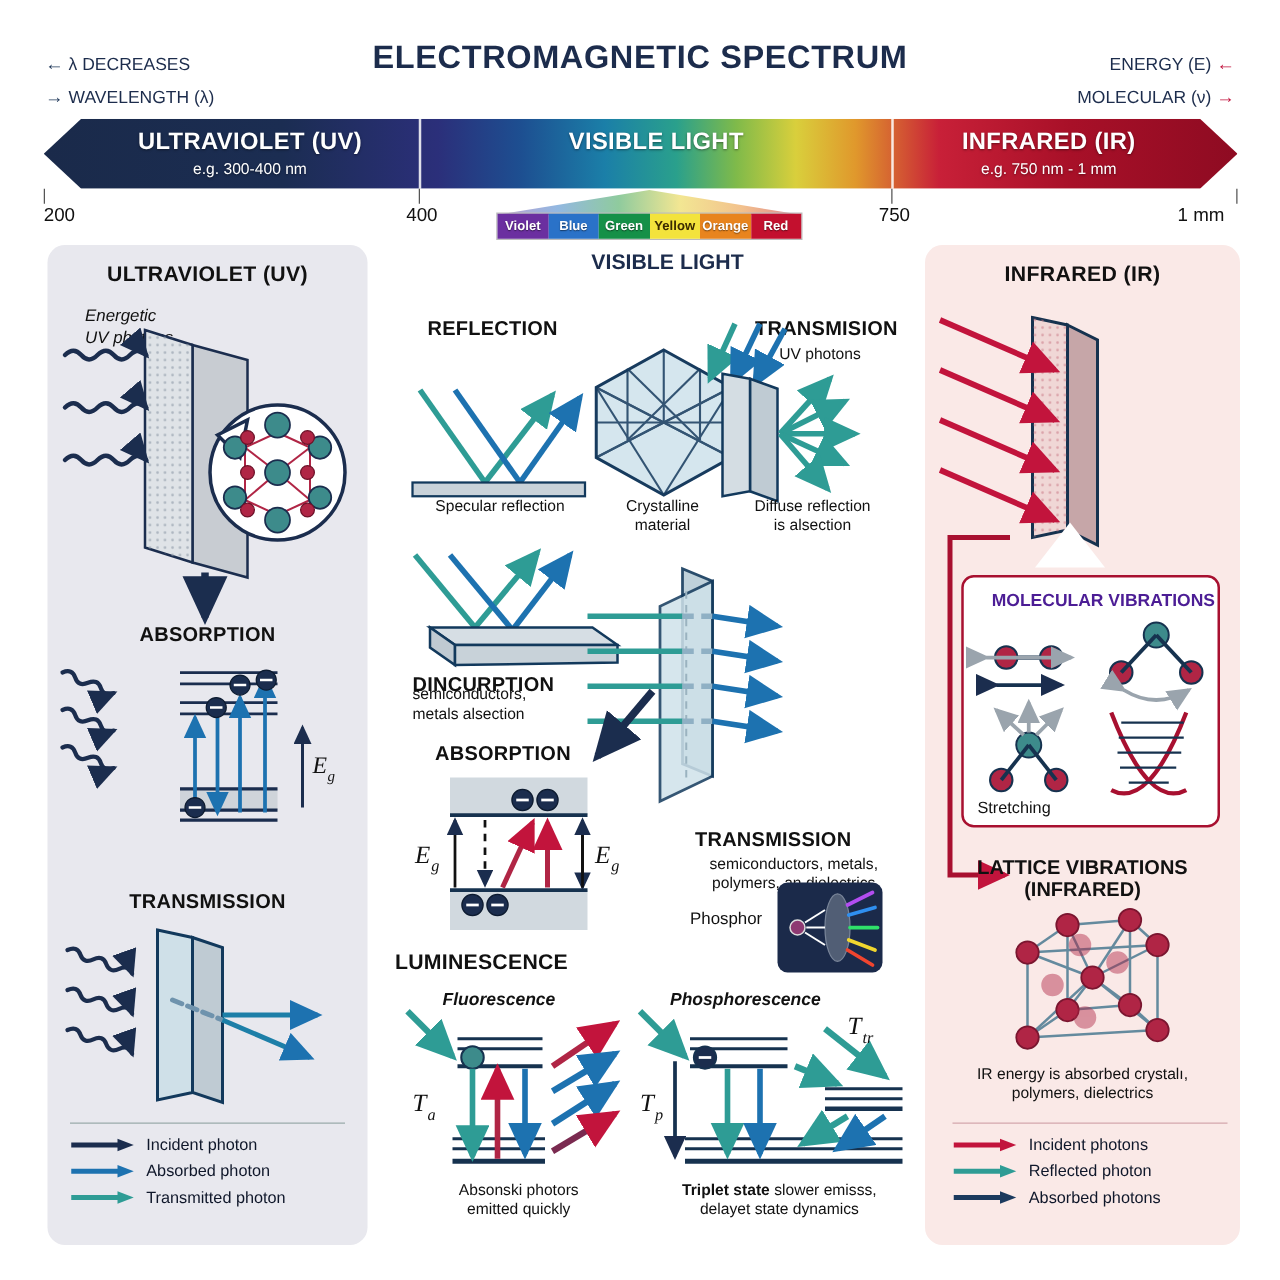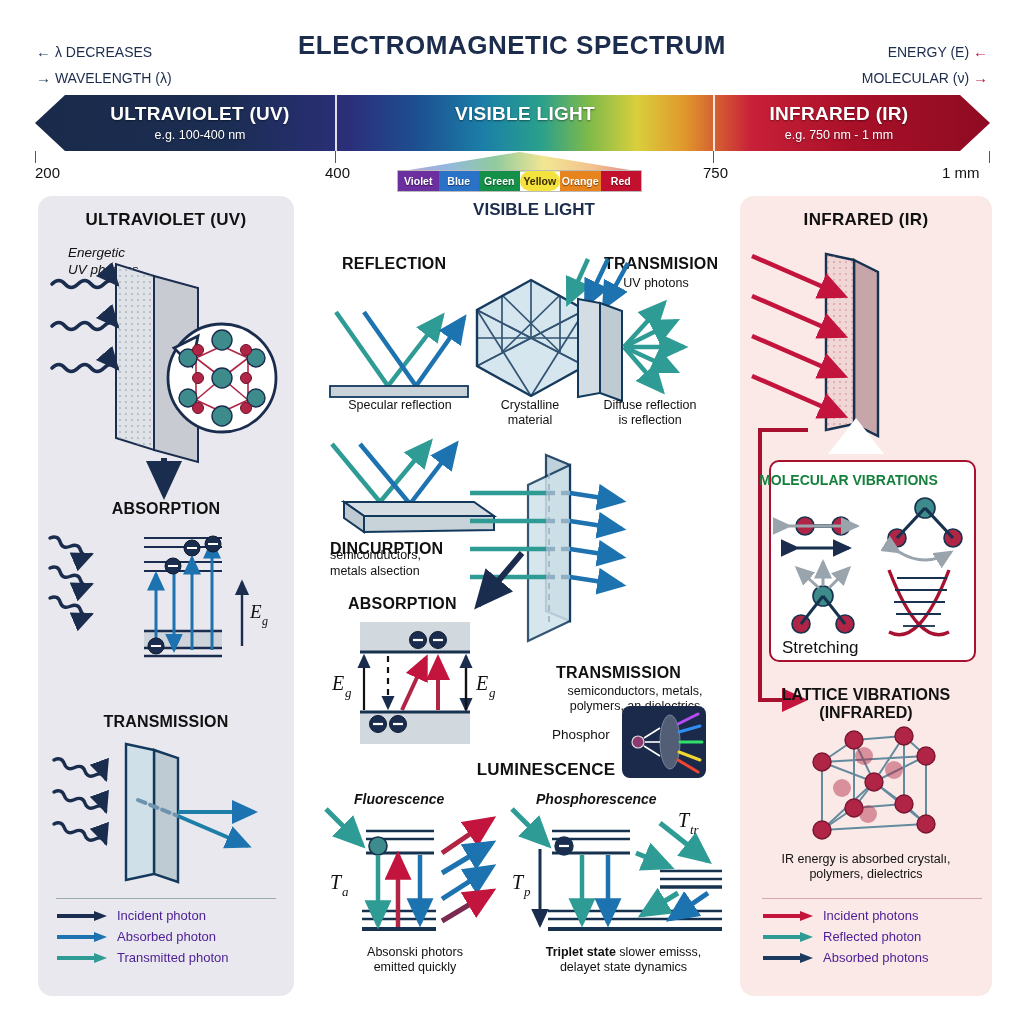--- a/index.html
+++ b/index.html
@@ -45,38 +45,38 @@
   
   #prism{left:397px;top:152px;width:245px;height:20px;}
   #prismtri{position:absolute;left:0;top:0;width:245px;height:20px;
     background:linear-gradient(to right,#8a4fa8,#3a7ec8,#34a04e,#e8d23a,#e89030,#c21a34);
     clip-path:polygon(50% 0, 100% 100%, 0 100%);opacity:.55;}
   #swatches{left:397px;top:170px;width:245px;height:22px;display:flex;
     border:1px solid #bbb;box-sizing:border-box;}
   #swatches .sw{flex:1;display:flex;align-items:center;justify-content:center;
     font-size:10.5px;font-weight:bold;color:#fff;
     text-shadow:0 1px 1px rgba(0,0,0,.5);}
-  #swatches .sw.dark{color:#3a2a00;text-shadow:none;border-radius:10px;}
+  #swatches .sw.dark{color:#3a2a00;text-shadow:none;}
   
   .panel{position:absolute;border-radius:14px;}
   #panel-uv{left:38px;top:196px;width:256px;height:800px;background:#e8e8ee;}
   #panel-ir{left:740px;top:196px;width:252px;height:800px;background:#fae9e7;}
   .panel-title{position:absolute;width:100%;text-align:center;top:14px;
     font-size:17px;font-weight:bold;letter-spacing:.3px;color:#111;}
   #panel-vis-title{left:334px;top:200px;width:400px;text-align:center;
     font-size:17px;font-weight:bold;color:#1c2c4c;}
   .sec-h{position:absolute;font-size:16px;font-weight:bold;color:#111;letter-spacing:.2px;}
   .cap{position:absolute;font-size:12.5px;color:#111;line-height:1.22;text-align:center;}
   .cap-l{position:absolute;font-size:12.5px;color:#111;line-height:1.25;}
   .ital{font-style:italic;font-weight:bold;font-size:14px;color:#111;}
   
   .legend{position:absolute;}
   .legend .rule{height:1px;background:#9aa;margin-bottom:9px;}
   .legend .row{display:flex;align-items:center;margin-bottom:6px;}
-  .legend .row span.txt{font-size:13px;color:#4c1d95;margin-left:9px;}
+  .legend .row span.txt{font-size:13px;color:#0f172a;margin-left:9px;}
   .lg-arrow{width:52px;height:12px;position:relative;flex:none;}
   
   .inset{position:absolute;background:#fff;border:2px solid #a81030;border-radius:10px;}
   #mol-inset{left:769px;top:460px;width:203px;height:198px;}
   svg{display:block;overflow:visible;}
   .phosbox{position:absolute;left:622px;top:706px;width:84px;height:72px;
     background:#1b2a4a;border-radius:8px;}
   #phos-label{left:552px;top:727px;font-size:13.5px;color:#111;}
 </style>
 </head>
@@ -101,21 +101,21 @@
   <span class="arw arw-red">→</span>
 </div>
 
 <div class="abs" id="specwrap">
   <div id="specbar"></div>
   <div class="divline" style="left:300px"></div>
   <div class="divline" style="left:678px"></div>
 
   <div class="band-label" style="left:30px;width:270px">
     <div class="bn">ULTRAVIOLET (UV)</div>
-    <div class="bs">e.g. 100-400 nm</div>
+    <div class="bs">e.g. 300-400 nm</div>
   </div>
   <div class="band-label" style="left:302px;width:376px">
     <div class="bn">VISIBLE LIGHT</div>
   </div>
   <div class="band-label" style="left:680px;width:248px">
     <div class="bn">INFRARED (IR)</div>
     <div class="bs">e.g. 750 nm - 1 mm</div>
   </div>
 </div>
 
@@ -363,21 +363,21 @@
   <g stroke="#2e9c95" stroke-width="4.5" fill="none">
     <line x1="64" y1="92" x2="104" y2="48" marker-end="url(#mkTeal)"></line>
     <line x1="64" y1="92" x2="116" y2="66" marker-end="url(#mkTeal)"></line>
     <line x1="64" y1="92" x2="124" y2="92" marker-end="url(#mkTeal)"></line>
     <line x1="64" y1="92" x2="116" y2="116" marker-end="url(#mkTeal)"></line>
     <line x1="64" y1="92" x2="102" y2="136" marker-end="url(#mkTeal)"></line>
   </g>
 </svg>
 <div class="cap" style="left:580px;top:398px;width:140px">
   <div>Diffuse reflection</div>
-  <div>is reflection</div>
+  <div>is alsection</div>
 </div>
 
 <svg class="abs" style="left:326px;top:440px" width="176" height="100">
   <g stroke-width="4.5" fill="none">
     <line x1="6" y1="4" x2="54" y2="62" stroke="#2e9c95"></line>
     <line x1="54" y1="62" x2="104" y2="2" stroke="#2e9c95" marker-end="url(#mkTeal)"></line>
     <line x1="34" y1="4" x2="84" y2="64" stroke="#1d72b0"></line>
     <line x1="84" y1="64" x2="130" y2="4" stroke="#1d72b0" marker-end="url(#mkBlue)"></line>
   </g>
   <polygon points="18,62 148,62 168,76 38,76" fill="#d6dee4" stroke="#12395c" stroke-width="2"></polygon>
@@ -466,21 +466,21 @@
     <g stroke-width="3" stroke-linecap="round">
       <line x1="56" y1="18" x2="76" y2="8" stroke="#b24df0"></line>
       <line x1="57" y1="26" x2="78" y2="20" stroke="#2f8ff0"></line>
       <line x1="58" y1="36" x2="80" y2="36" stroke="#2fe06a"></line>
       <line x1="57" y1="46" x2="78" y2="54" stroke="#f0d62f"></line>
       <line x1="56" y1="54" x2="76" y2="66" stroke="#f0452f"></line>
     </g>
   </svg>
 </div>
 
-<div class="sec-h" style="left:346px;top:760px;width:400px;text-align:center;font-size:17px">LUMINESCENCE</div>
+<div class="sec-h" style="left:316px;top:760px;width:400px;text-align:left;font-size:17px">LUMINESCENCE</div>
 
 <div class="abs ital" style="left:354px;top:791px">Fluorescence</div>
 <div class="abs ital" style="left:536px;top:791px">Phosphorescence</div>
 
 <svg class="abs" style="left:326px;top:805px" width="190" height="135">
   <g stroke="#16324f" stroke-width="2.4">
     <line x1="40" y1="26" x2="108" y2="26"></line>
     <line x1="40" y1="34" x2="108" y2="34"></line>
     <line x1="40" y1="48" x2="108" y2="48" stroke-width="3.2"></line>
     <line x1="36" y1="106" x2="110" y2="106"></line>
@@ -555,21 +555,21 @@
     <line x1="4" y1="128" x2="96" y2="168" marker-end="url(#mkRed)"></line>
   </g>
   <polygon points="108,170 136,206 80,206" fill="#fff"></polygon>
 </svg>
 
 <svg class="abs" style="left:744px;top:420px" width="250" height="400">
   <path d="M64,10 L16,10 L16,280 L60,280" fill="none" stroke="#a81030" stroke-width="4" marker-end="url(#mkRed)"></path>
 </svg>
 
 <div class="inset" id="mol-inset"></div>
-<div class="abs" style="left:747px;top:472px;width:203px;text-align:center;font-size:14px;font-weight:bold;color:#15803d">MOLECULAR VIBRATIONS</div>
+<div class="abs" style="left:769px;top:472px;width:203px;text-align:right;font-size:14px;font-weight:bold;color:#4c1d95">MOLECULAR VIBRATIONS</div>
 <svg class="abs" style="left:779px;top:496px" width="186" height="156">
 
   <line x1="26" y1="30" x2="62" y2="30" stroke="#16324f" stroke-width="3.4"></line>
   <circle cx="26" cy="30" r="9" fill="#b02545" stroke="#16324f" stroke-width="1.6"></circle>
   <circle cx="62" cy="30" r="9" fill="#b02545" stroke="#16324f" stroke-width="1.6"></circle>
   <line x1="10" y1="30" x2="78" y2="30" stroke="#9aa4ad" stroke-width="3" marker-start="url(#mkGray)" marker-end="url(#mkGray)"></line>
   <line x1="18" y1="52" x2="70" y2="52" stroke="#16324f" stroke-width="3" marker-start="url(#mkNavy)" marker-end="url(#mkNavy)"></line>
 
   <circle cx="146" cy="12" r="10" fill="#3d8b8b" stroke="#16324f" stroke-width="1.6"></circle>
   <circle cx="118" cy="42" r="9" fill="#b02545" stroke="#16324f" stroke-width="1.6"></circle>
@@ -592,21 +592,21 @@
   <path d="M110,136 Q140,152 170,74" fill="none" stroke="#a81030" stroke-width="3.4"></path>
   <path d="M110,74  Q140,152 170,136" fill="none" stroke="#a81030" stroke-width="3.4"></path>
   <g stroke="#16324f" stroke-width="1.8">
     <line x1="118" y1="82" x2="168" y2="82"></line>
     <line x1="116" y1="94" x2="168" y2="94"></line>
     <line x1="115" y1="106" x2="166" y2="106"></line>
     <line x1="117" y1="118" x2="162" y2="118"></line>
     <line x1="124" y1="130" x2="156" y2="130"></line>
   </g>
 </svg>
-<div class="abs" style="left:782px;top:638px;font-size:17px;color:#111">Stretching</div>
+<div class="abs" style="left:782px;top:638px;font-size:13px;color:#111">Stretching</div>
 
 <div class="abs" style="left:750px;top:686px;width:232px;text-align:center;font-size:16px;font-weight:bold;color:#111">
   <div>LATTICE VIBRATIONS</div>
   <div>(INFRARED)</div>
 </div>
 <svg class="abs" style="left:808px;top:730px" width="140" height="120">
   <g stroke="#4a7a92" stroke-width="2" opacity=".85">
     <line x1="14" y1="32" x2="118" y2="26"></line>
       <line x1="14" y1="100" x2="118" y2="94"></line>
     <line x1="14" y1="32" x2="14" y2="100"></line>

